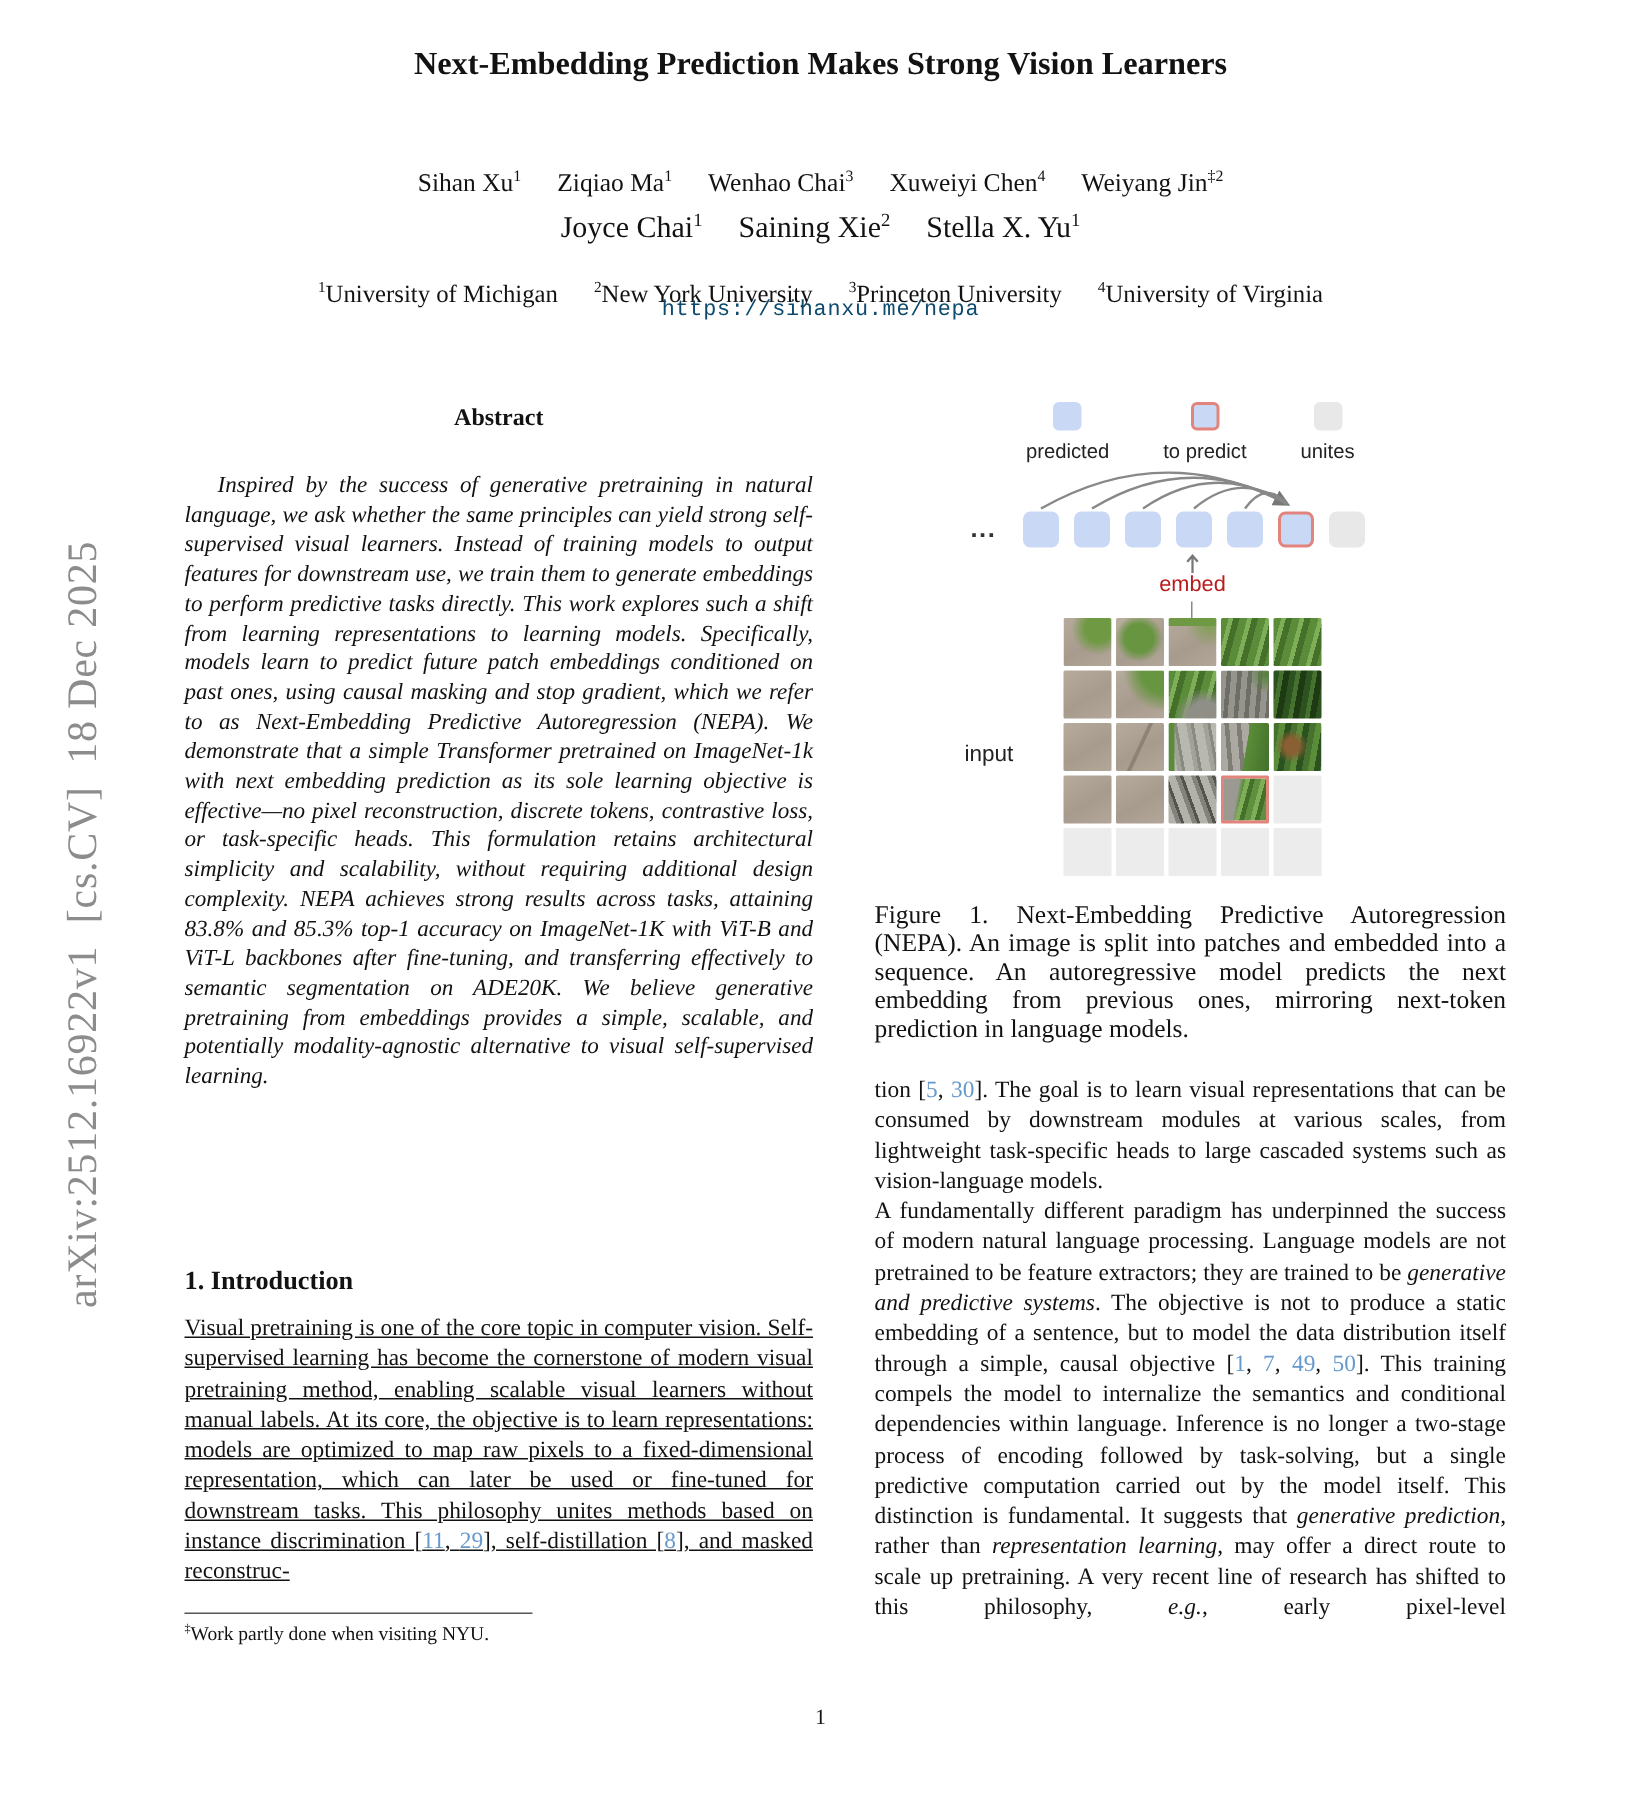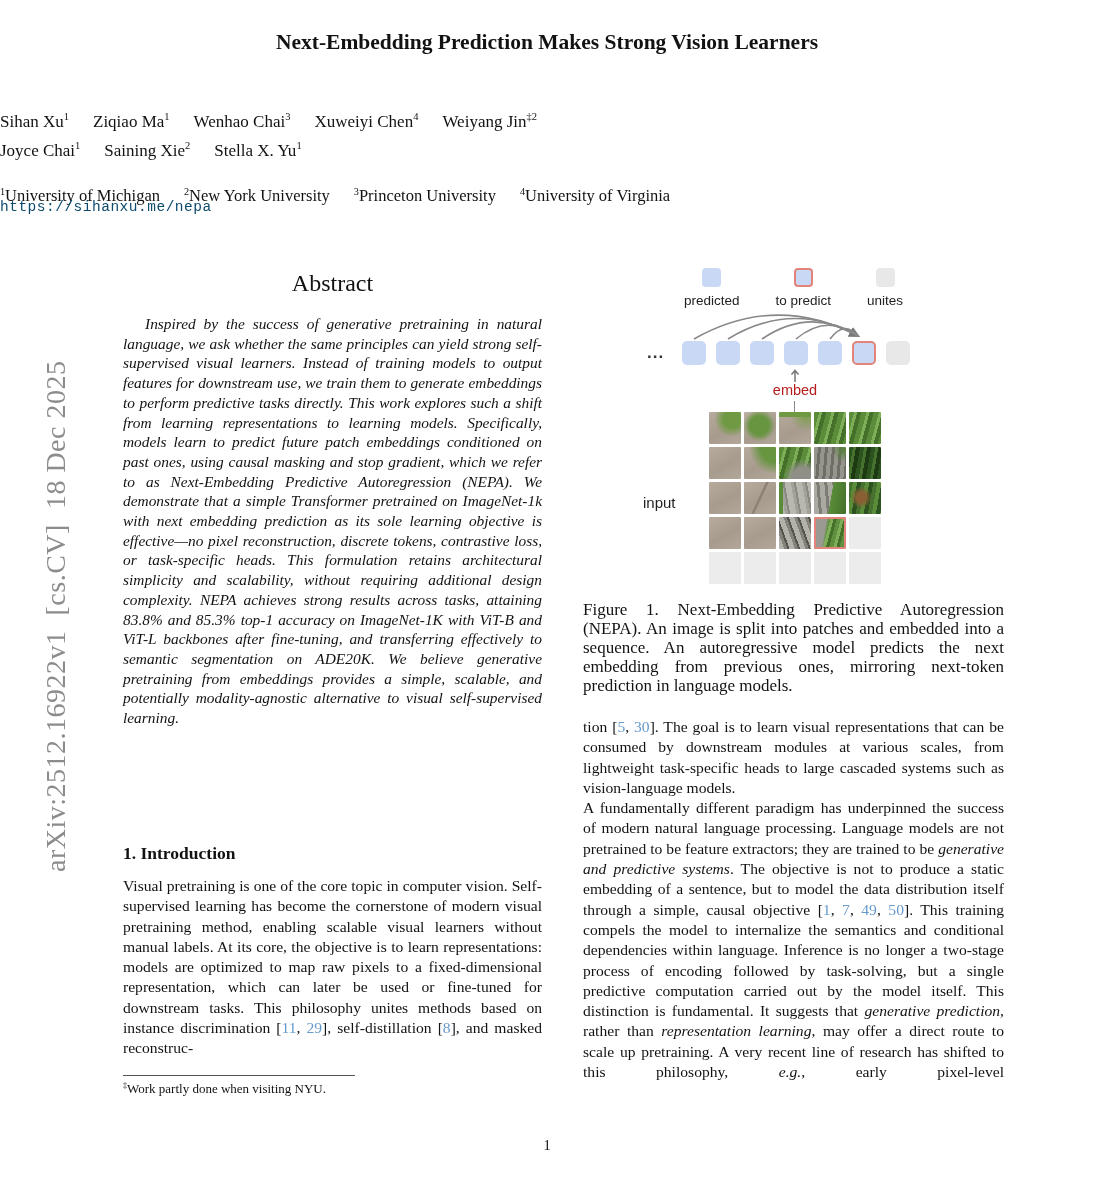--- a/index.html
+++ b/index.html
@@ -7,43 +7,43 @@
         font-family:"Liberation Serif",serif;color:#121212;overflow:hidden;}
 
   
   .arxiv-side{position:absolute;left:40px;top:228px;height:644px;
       writing-mode:vertical-rl;transform:rotate(180deg);
       font-size:28px;color:#8c8c8c;letter-spacing:.5px;white-space:nowrap;}
 
   
   .paper-title{position:absolute;top:30px;left:0;width:100%;text-align:center;
       font-size:21.5px;font-weight:bold;}
-  .center-line{position:absolute;left:0;width:100%;}
+  .center-line{position:absolute;left:0;width:100%;text-align:center;}
   .authors-1{top:112px;font-size:17px;}
-  .authors-2{top:141px;font-size:17px;}
+  .authors-2{top:141px;font-size:20px;}
   .affils{top:186px;font-size:16.5px;}
   .url-line{top:199px;font-size:14.5px;font-family:"Liberation Mono","DejaVu Sans Mono",monospace;
       letter-spacing:.5px;}
   .url-line a{color:#0c4a6e;text-decoration:none;}
   sup{font-size:.62em;line-height:0;}
   .rt-gap{display:inline-block;width:24px;}
   .rt-i{font-style:italic;}
   .rt-cite{color:#6699cc;}
 
   
   .col-left{position:absolute;left:123px;top:270px;width:419px;height:800px;}
   .col-right{position:absolute;left:583px;top:270px;width:421px;}
 
   .abs-heading{position:absolute;top:0;left:0;width:100%;text-align:center;
-      font-size:24px;font-weight:normal;margin:0;}
+      font-size:16px;font-weight:bold;margin:0;}
   .abs-text{position:absolute;top:44px;left:0;width:419px;margin:0;
       font-style:italic;font-size:15.4px;line-height:19.7px;text-align:justify;
       text-indent:22px;hyphens:auto;}
   .intro-heading{position:absolute;top:573px;left:0;margin:0;font-size:17.5px;font-weight:bold;}
-  .intro-par{position:absolute;top:606px;left:0;width:419px;margin:0;}
+  .intro-par{position:absolute;top:606px;left:0;width:419px;margin:0;text-decoration:underline;}
 
   .body-par{font-size:15.6px;line-height:20.3px;text-align:justify;margin:0;hyphens:auto;}
   .cont{text-align-last:justify;}
 
   .footnote-block{position:absolute;left:123px;top:1075px;width:419px;font-size:13px;}
   .footnote-rule{width:232px;border-top:1.4px solid #555;margin:0 0 5px 0;}
 
   .page-num{position:absolute;top:1137px;left:0;width:100%;text-align:center;font-size:14.5px;}
 
   

